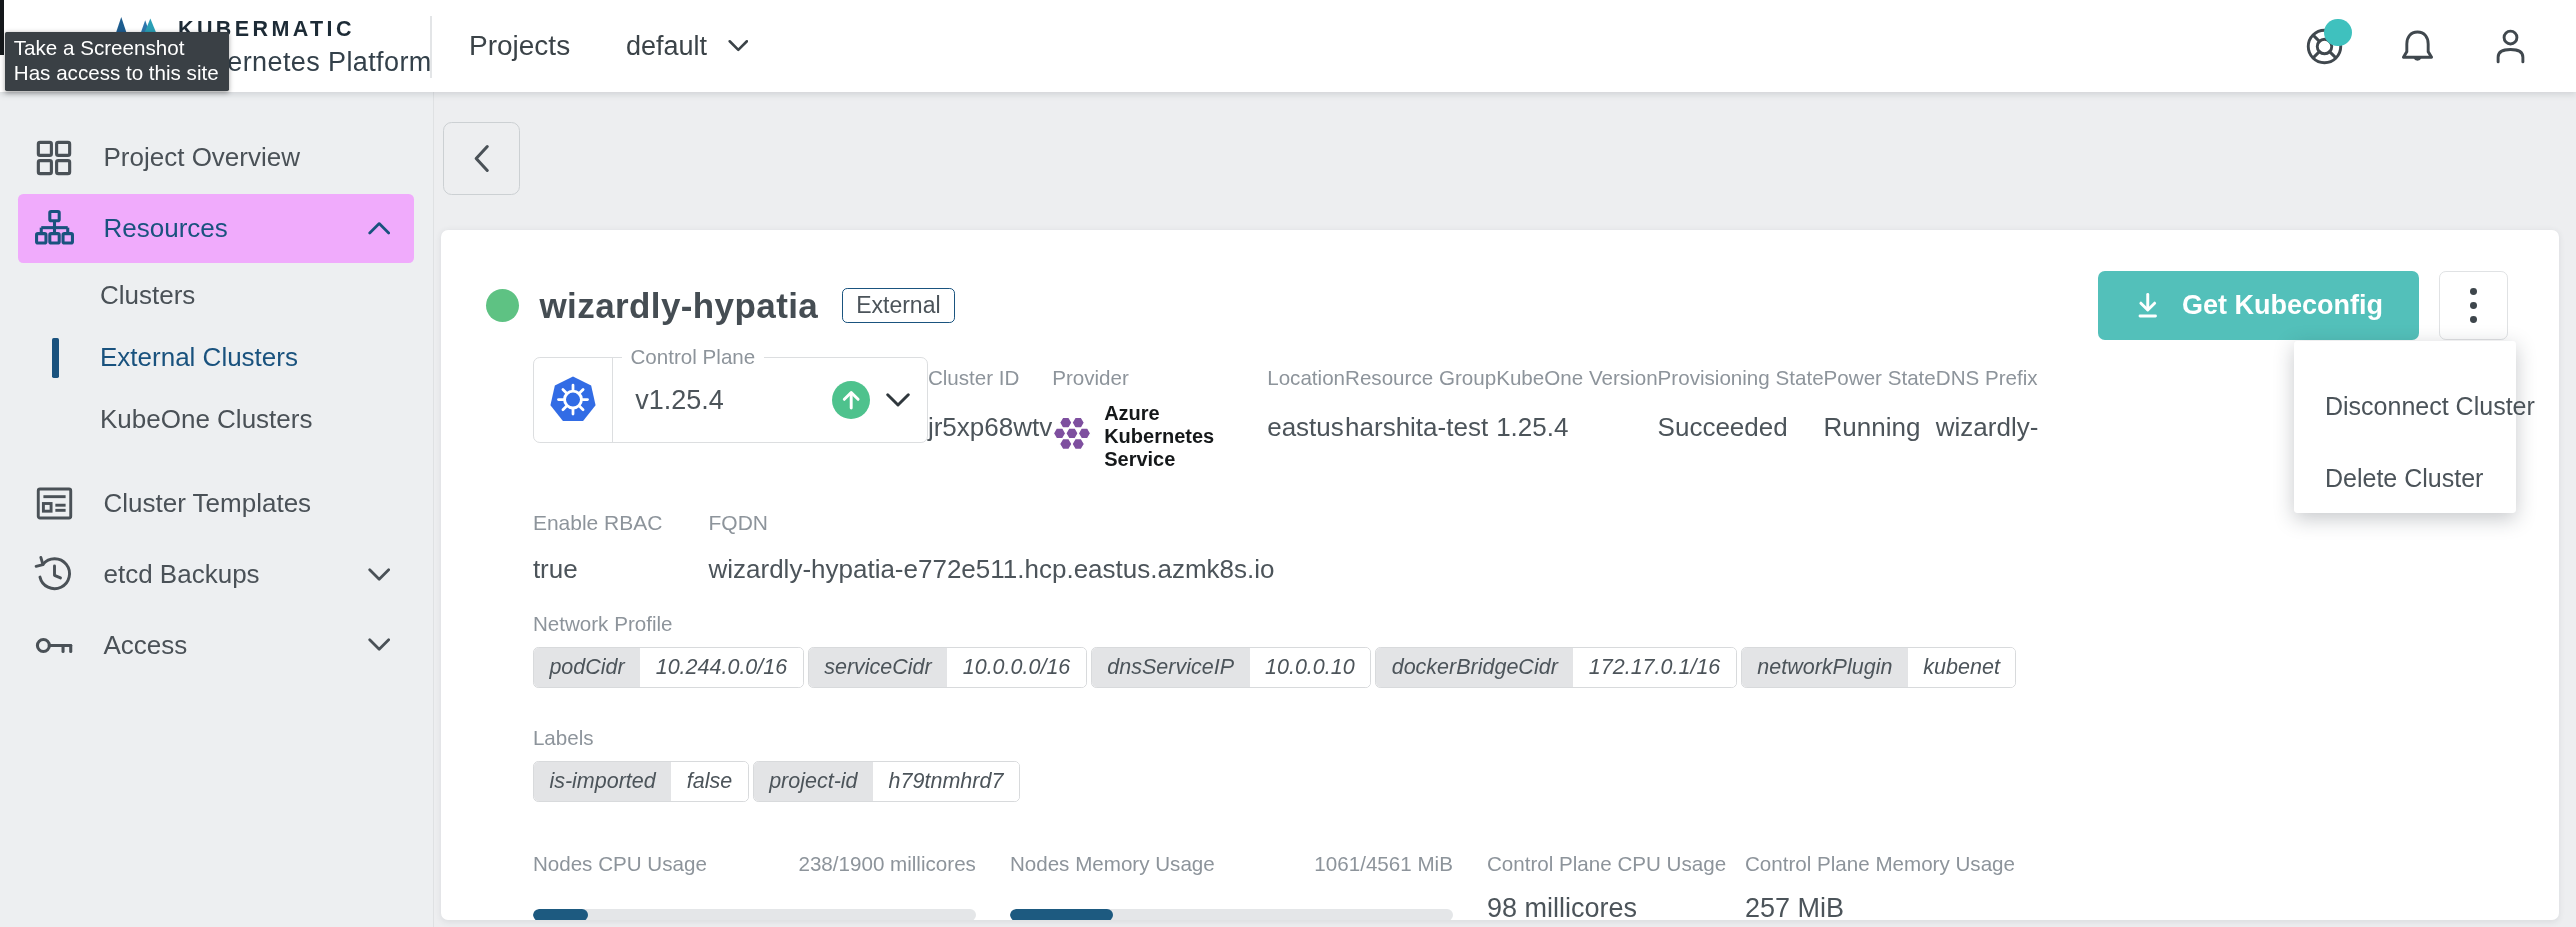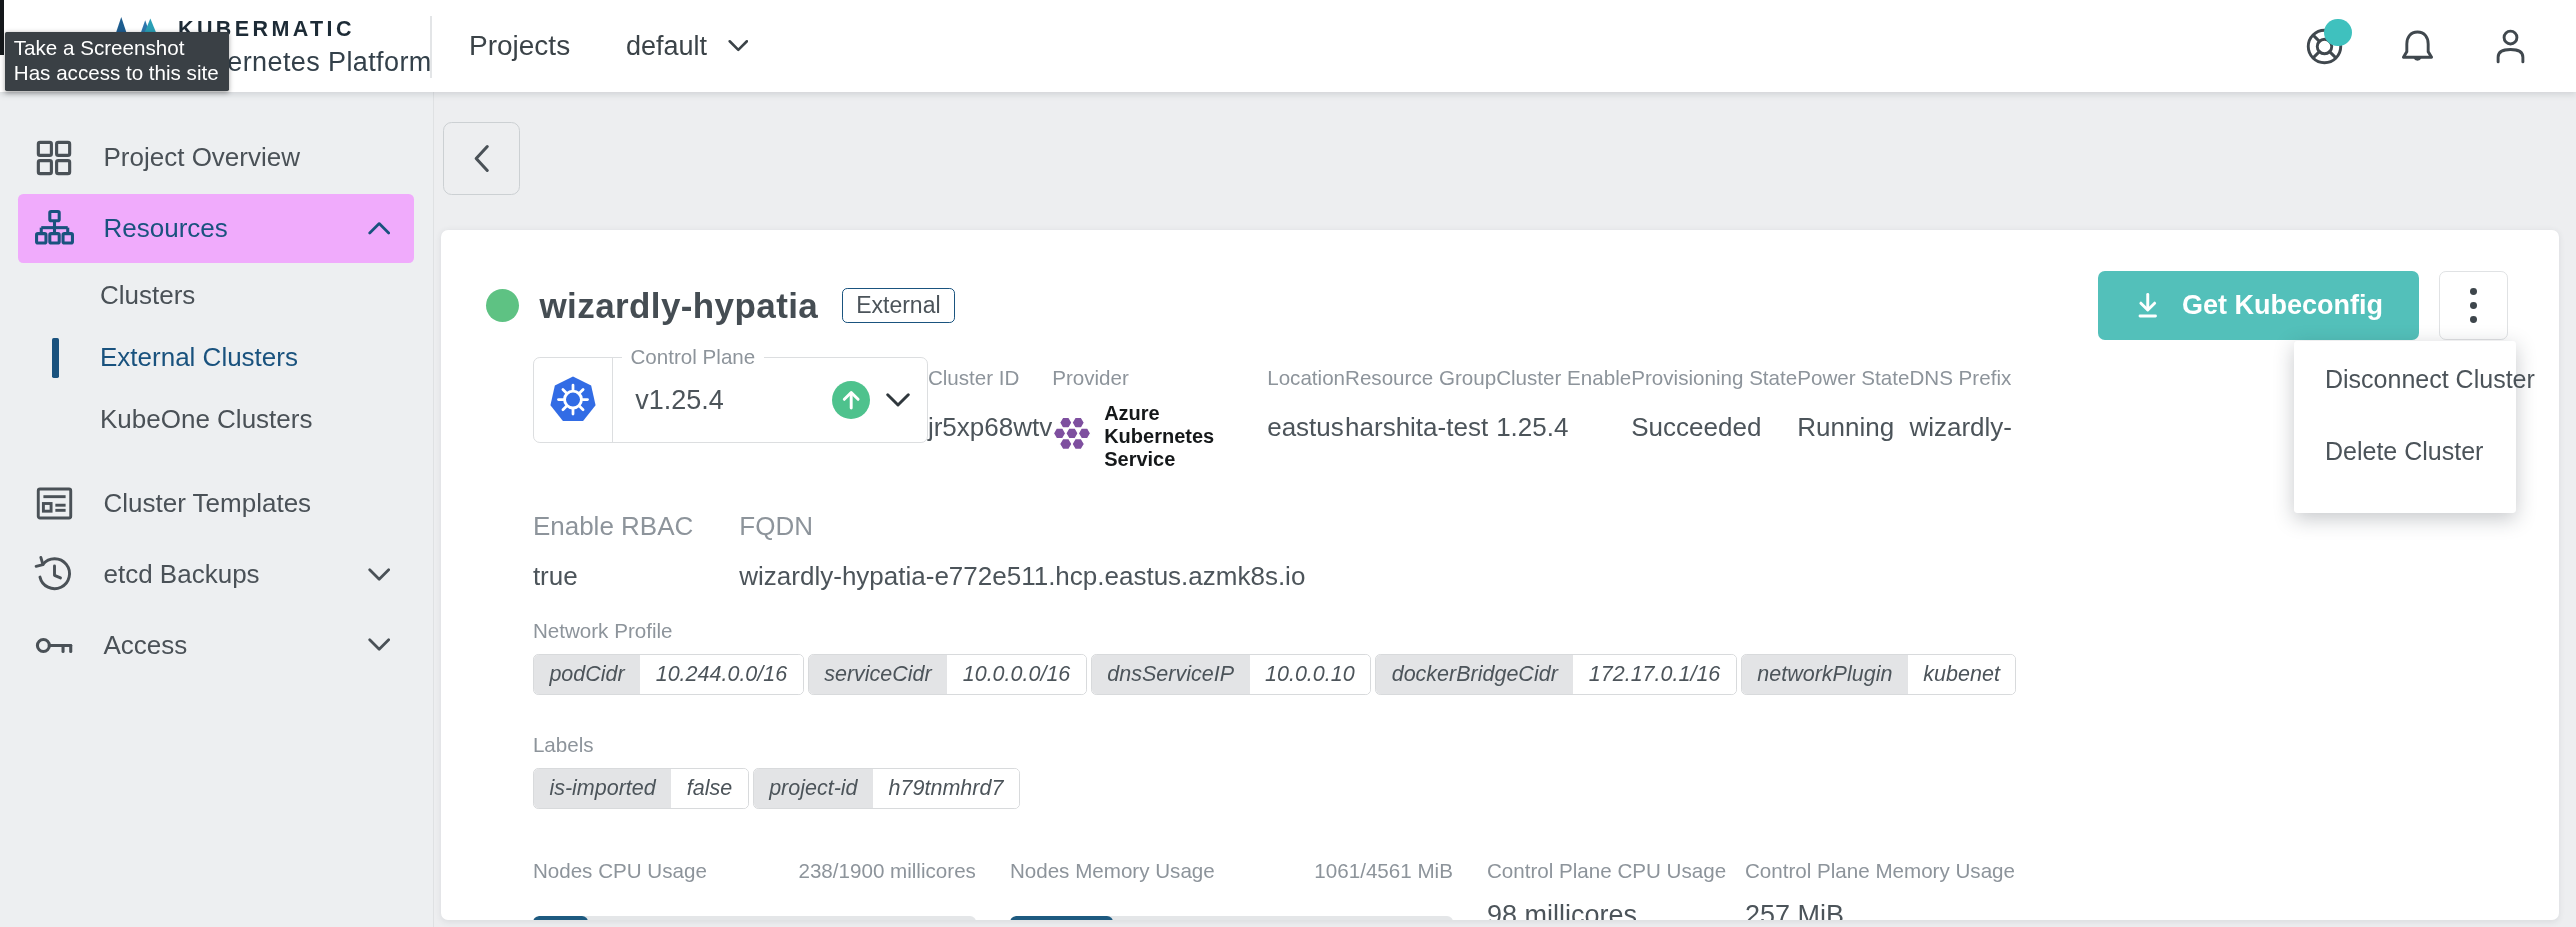--- a/index.html
+++ b/index.html
@@ -65,41 +65,41 @@
   .cp-right { margin-left:auto; display:flex; align-items:center; gap:15.5px; padding-right:17px; }
   .upg-circle { width:38px; height:38px; border-radius:50%; background:#4ec28d; display:flex; align-items:center; justify-content:center; cursor:pointer; }
 
   .detail-col { padding-top:8.6px; }
   .detail-col .dlabel { font-size:20.6px; color:#8d949b; white-space:nowrap; }
   .detail-col .dvalue { font-size:26px; color:#4c545a; margin-top:22.4px; white-space:nowrap; }
   .provider-val { display:flex; align-items:center; gap:12px; margin-top:12px; }
   .provider-name { font-size:20px; font-weight:bold; color:#15181a; width:163px; line-height:23px; white-space:normal; }
 
   .kv-row { margin:40px 34px 0 92px; display:flex; gap:46px; }
-  .kv-col .dlabel { font-size:26px; color:#8d949b; }
+  .kv-col .dlabel { font-size:21px; color:#8d949b; }
   .kv-col .dvalue { font-size:26px; color:#4c545a; margin-top:19px; }
 
   .section { margin:27.5px 34px 0 92px; }
   .section .slabel { font-size:20.6px; color:#8d949b; }
   .chips { margin-top:11px; display:flex; gap:4px;font-style:italic; }
   .chip { display:flex; border:0.9px solid #d8dadc; border-radius:5.2px; overflow:hidden; font-size:21.5px; color:#4c545a; }
   .chip .k { background:#e3e4e6; padding:6.9px 15.5px; }
   .chip .v { background:#fff; padding:6.9px 15.5px; }
   .section-labels { margin-top:38px; }
 
   .metrics-row { margin:50px 34px 0 92px; display:flex; gap:34px; }
   .metric { width:443px; }
   .metric .mhead { display:flex; justify-content:space-between; font-size:20.6px; color:#8d949b; }
   .metric .track { margin-top:33px; height:12px; border-radius:6px; background:#e4e6e8; overflow:hidden; }
   .metric .fill { height:100%; background:#1d5a80; border-radius:6px; }
   .metric-plain { width:224px; }
   .metric-plain .mlabel { font-size:20.6px; color:#8d949b; white-space:nowrap; }
   .metric-plain .mvalue { font-size:27px; color:#4c545a; margin-top:17px; white-space:nowrap; }
 
-  .ctx-menu { position:absolute; left:2294px; top:341px; width:222px; height:172px; background:#fff; border-radius:3.4px; box-shadow:0 5.2px 20.6px rgba(30,40,50,.25); z-index:60; padding-top:2px; }
+  .ctx-menu { position:absolute; left:2294px; top:341px; width:222px; height:172px; background:#fff; border-radius:3.4px; box-shadow:0 5.2px 20.6px rgba(30,40,50,.25); z-index:60; padding-top:29px; }
   .ctx-item { height:72px; display:flex; align-items:center; padding-left:31px; font-size:25px; color:#4b5359; cursor:pointer; white-space:nowrap; }
 
   svg { display:block; }
 </style>
 </head>
 <body>
 
 <div class="app">
 
   <div class="header">
@@ -356,21 +356,21 @@
 
           <div class="detail-col">
             <div class="dlabel">Location</div>
             <div class="dvalue">eastus</div>
           </div>
           <div class="detail-col">
             <div class="dlabel">Resource Group</div>
             <div class="dvalue">harshita-test</div>
           </div>
           <div class="detail-col">
-            <div class="dlabel">Cluster Enable</div>
+            <div class="dlabel">KubeOne Version</div>
             <div class="dvalue">1.25.4</div>
           </div>
           <div class="detail-col">
             <div class="dlabel">Provisioning State</div>
             <div class="dvalue">Succeeded</div>
           </div>
           <div class="detail-col">
             <div class="dlabel">Power State</div>
             <div class="dvalue">Running</div>
           </div>

